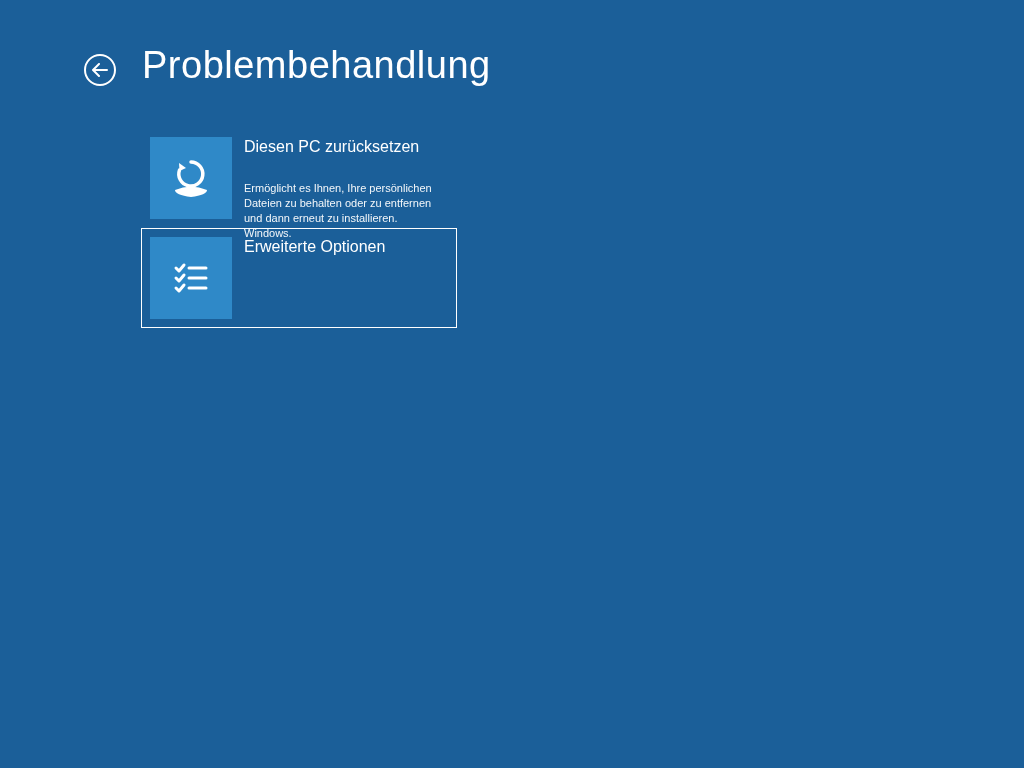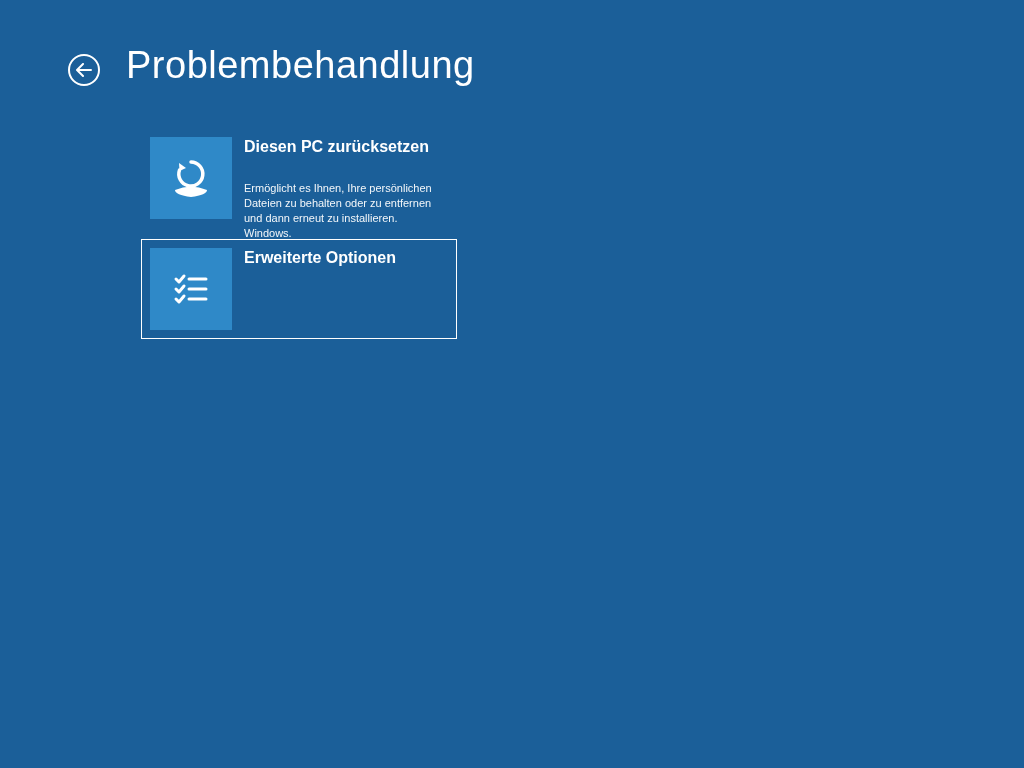--- a/index.html
+++ b/index.html
@@ -8,21 +8,21 @@
     height: 768px;
     overflow: hidden;
     background: #1b5f99;
     font-family: "Segoe UI", "Segoe UI Light", Arial, sans-serif;
     color: #ffffff;
     -webkit-font-smoothing: antialiased;
   }
 
   .header {
     position: absolute;
-    left: 68px;
+    left: 84px;
     top: 44px;
     display: flex;
     align-items: center;
     gap: 26px;
   }
   .back-btn {
     width: 32px;
     height: 32px;
     border: 2px solid #ffffff;
     border-radius: 50%;
@@ -53,40 +53,40 @@
     display: flex;
     align-items: flex-start;
     padding: 8px;
     gap: 12px;
     cursor: pointer;
     border: 1px solid transparent;
   }
   .option.selected {
     border: 1px solid #ffffff;
   }
-  .option + .option { margin-top: 11px; }
+  .option + .option { margin-top: 0; }
 
   .tile {
     width: 82px;
     height: 82px;
     background: #2f89c8;
     flex: 0 0 82px;
     display: flex;
     align-items: center;
     justify-content: center;
   }
   .tile svg { display: block; }
 
   .option-text {
     flex: 1;
     padding-top: 0px;
   }
   .option-title {
     font-size: 16px;
-    font-weight: 700;
+    font-weight: 400;
     line-height: 1.25;
     margin-bottom: 4px;
   }
   .option-desc {
     font-size: 11px;
     font-weight: 400;
     line-height: 1.35;
     color: #ffffff;
     opacity: 0.95;
     margin-top: 24px;

